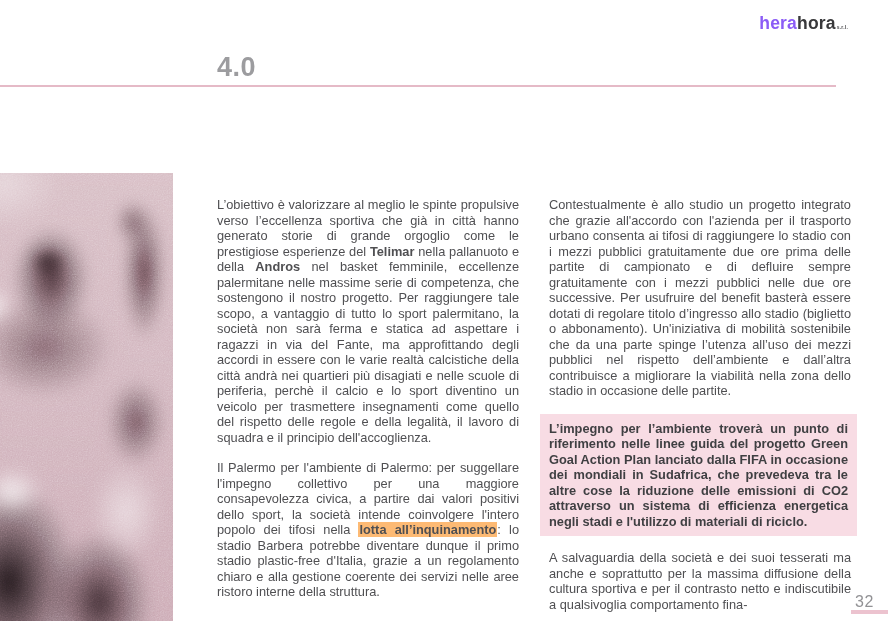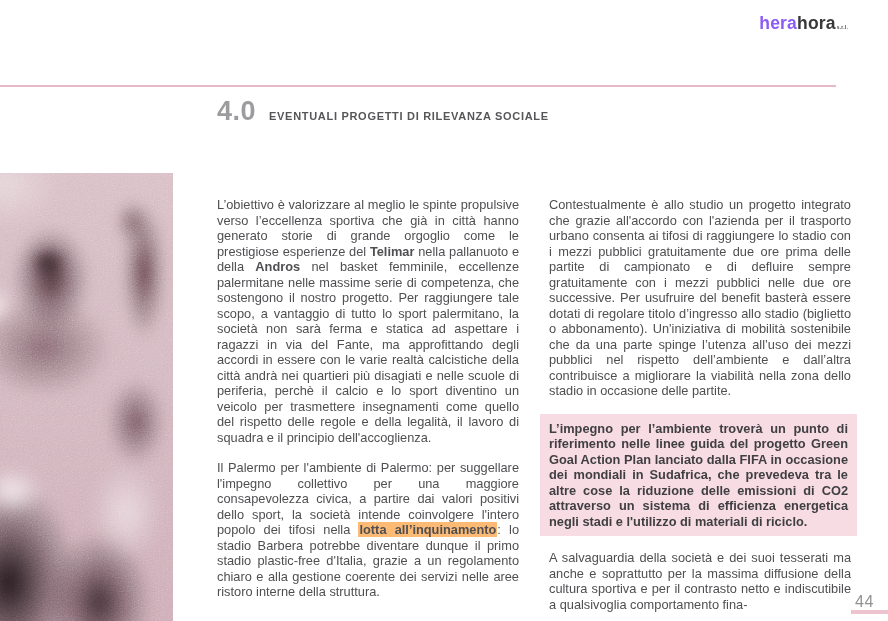--- a/index.html
+++ b/index.html
@@ -9,21 +9,21 @@
     font-family:"Liberation Sans", sans-serif; color:#4f4f52;
   }
 
   
   .logo { position:absolute; top:13px; right:40px; font-weight:bold; font-size:17.5px; letter-spacing:.2px; white-space:nowrap; }
   .logo .p1 { color:#8b5cf6; }
   .logo .p2 { color:#39393b;text-align:right; }
   .logo .suffix { font-size:5px; color:#4a4a4c; margin-left:1px; font-weight:bold; }
 
   
-  .header-row { position:absolute; left:217px; top:52px; display:flex; align-items:baseline; gap:13px;margin-top:44px; }
+  .header-row { position:absolute; left:217px; top:52px; display:flex; align-items:baseline; gap:25px; }
   .section-number { font-size:27px; font-weight:bold; color:#9c9c9f; letter-spacing:.5px; }
   .section-title { font-size:11px; font-weight:bold; color:#565659; letter-spacing:.7px; }
   .header-rule { position:absolute; left:0; top:85px; width:836px; height:1.5px; background:#e5bac7; }
 
   
   .photo { position:absolute; left:0; top:173px; width:173px; height:448px; overflow:hidden; background:#d5b8c0; }
   .photo-paint {
     position:absolute; inset:-16px; filter:blur(7px);
     background-image:
       radial-gradient(30px 22px at 64px 104px, rgba(25,12,16,.9), rgba(25,12,16,0) 70%),
@@ -63,21 +63,20 @@
 <body>
 
 <div id="page">
 
   <div class="logo">
     <span class="p1">hera</span><span class="p2">hora</span><span class="suffix">s.r.l.</span>
   </div>
 
   <div class="header-row">
     <span class="section-number">4.0</span>
-    <span class="section-title">EVENTUALI PROGETTI DI RILEVANZA SOCIALE</span>
   </div>
   <div class="header-rule"></div>
 
   <div class="photo">
     <div class="photo-paint"></div>
     <svg class="grain" width="173" height="448" xmlns="http://www.w3.org/2000/svg">
       <filter id="g">
         <feTurbulence type="fractalNoise" baseFrequency="0.8" numOctaves="2" stitchTiles="stitch"></feTurbulence>
         <feColorMatrix type="saturate" values="0"></feColorMatrix>
       </filter>
@@ -89,16 +88,16 @@
     <p class="para"><span>L’obiettivo è valorizzare al meglio le spinte propulsive verso l’eccellenza sportiva che già in città hanno generato storie di grande orgoglio come le prestigiose esperienze del </span><span class="b">Telimar</span><span> nella pallanuoto e della </span><span class="b">Andros</span><span> nel basket femminile, eccellenze palermitane nelle massime serie di competenza, che sostengono il nostro progetto. Per raggiungere tale scopo, a vantaggio di tutto lo sport palermitano, la società non sarà ferma e statica ad aspettare i ragazzi in via del Fante, ma approfittando degli accordi in essere con le varie realtà calcistiche della città andrà nei quartieri più disagiati e nelle scuole di periferia, perchè il calcio e lo sport diventino un veicolo per trasmettere insegnamenti come quello del rispetto delle regole e della legalità, il lavoro di squadra e il principio dell'accoglienza.</span></p>
     <p class="para"><span>Il Palermo per l'ambiente di Palermo: per suggellare l'impegno collettivo per una maggiore consapevolezza civica, a partire dai valori positivi dello sport, la società intende coinvolgere l'intero popolo dei tifosi nella </span><span class="hl">lotta all’inquinamento</span><span>: lo stadio Barbera potrebbe diventare dunque il primo stadio plastic-free d'Italia, grazie a un regolamento chiaro e alla gestione coerente dei servizi nelle aree ristoro interne della struttura.</span></p>
   </div>
 
   <div class="col col-right">
     <p class="para"><span>Contestualmente è allo studio un progetto integrato che grazie all'accordo con l'azienda per il trasporto urbano consenta ai tifosi di raggiungere lo stadio con i mezzi pubblici gratuitamente due ore prima delle partite di campionato e di defluire sempre gratuitamente con i mezzi pubblici nelle due ore successive. Per usufruire del benefit basterà essere dotati di regolare titolo d’ingresso allo stadio (biglietto o abbonamento). Un'iniziativa di mobilità sostenibile che da una parte spinge l’utenza all’uso dei mezzi pubblici nel rispetto dell’ambiente e dall’altra contribuisce a migliorare la viabilità nella zona dello stadio in occasione delle partite.</span></p>
     <div class="callout"><span>L’impegno per l’ambiente troverà un punto di riferimento nelle linee guida del progetto Green Goal Action Plan lanciato dalla FIFA in occasione dei mondiali in Sudafrica, che prevedeva tra le altre cose la riduzione delle emissioni di CO2 attraverso un sistema di efficienza energetica negli stadi e l'utilizzo di materiali di riciclo.</span></div>
     <p class="para"><span>A salvaguardia della società e dei suoi tesserati ma anche e soprattutto per la massima diffusione della cultura sportiva e per il contrasto netto e indiscutibile a qualsivoglia comportamento fina-</span></p>
   </div>
 
-  <div class="page-number">44</div>
+  <div class="page-number">32</div>
   <div class="page-number-bar"></div>
 
 </div>
 
 </body></html>

